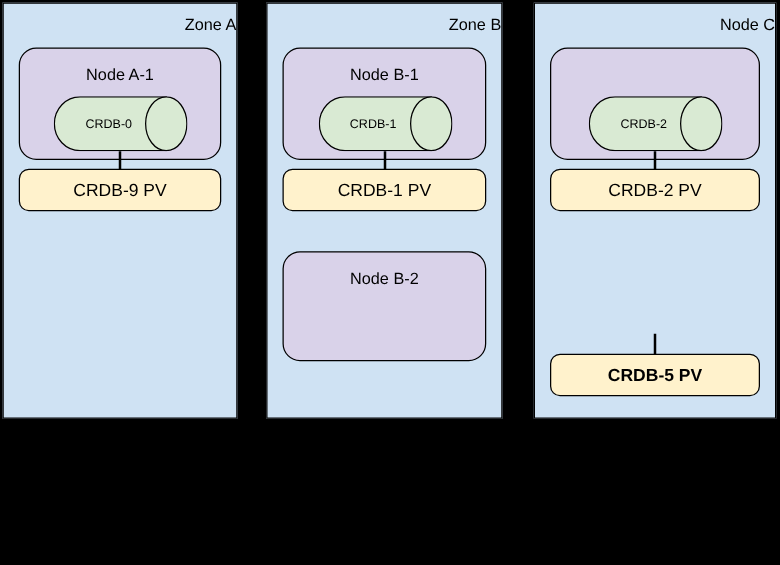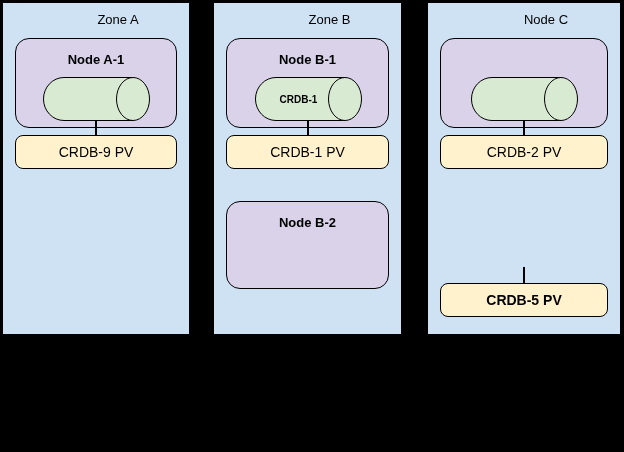--- a/index.html
+++ b/index.html
@@ -26,34 +26,33 @@
   }
   #zone-a { left: 2px;   width: 188px; }
   #zone-b { left: 213px; width: 189px; }
   #zone-c { left: 427px; width: 194px; }
 
   .zone-title {
     position: absolute;
     top: 9px;
     left: 0;
     right: 0;
-    text-align: center;
+    text-align: right;
     font-size: 13px;
     line-height: 16px;
     padding-left: 44px;
   }
   .node {
     position: absolute;
     left: 12px;
     right: 12px;
     background: var(--node-bg, #d9d2e9);
     border: 1px solid var(--line, #000000);
     border-radius: 14px;
     box-sizing: border-box;
-    font-weight: bold;
   }
   .node-1 { top: 35px;  height: 90px; }
   .node-2 { top: 198px; height: 88px; }
 
   .node-label {
     position: absolute;
     top: 13px;
     left: 0;
     right: 0;
     text-align: center;
@@ -119,20 +118,21 @@
 
   <div class="zone" id="zone-a">
     <div class="zone-title">Zone A</div>
     <div class="node node-1">
       <div class="node-label">Node A-1</div>
       <div class="cylinder">
         <svg class="cyl-svg" viewBox="0 0 107 44" aria-hidden="true">
           <path class="cyl-shape" d="M 21 0.5 H 90 V 43.5 H 21 A 20.5 21.5 0 0 1 21 0.5 Z"></path>
           <ellipse class="cyl-shape" cx="90" cy="22" rx="16.5" ry="21.5"></ellipse>
         </svg>
+        <div class="cyl-label">CRDB-0</div>
       </div>
     </div>
     <div class="connector conn-1"></div>
     <div class="pv pv-1">
       <span>CRDB-9 PV</span>
     </div>
   </div>
 
   <div class="zone" id="zone-b">
     <div class="zone-title">Zone B</div>
@@ -156,20 +156,21 @@
   </div>
 
   <div class="zone" id="zone-c">
     <div class="zone-title">Node C</div>
     <div class="node node-1">
       <div class="cylinder">
         <svg class="cyl-svg" viewBox="0 0 107 44" aria-hidden="true">
           <path class="cyl-shape" d="M 21 0.5 H 90 V 43.5 H 21 A 20.5 21.5 0 0 1 21 0.5 Z"></path>
           <ellipse class="cyl-shape" cx="90" cy="22" rx="16.5" ry="21.5"></ellipse>
         </svg>
+        <div class="cyl-label">CRDB-2</div>
       </div>
     </div>
     <div class="connector conn-1"></div>
     <div class="pv pv-1">
       <span>CRDB-2 PV</span>
     </div>
     <div class="connector conn-2"></div>
     <div class="pv pv-2">
       <span>CRDB-5 PV</span>
     </div>

